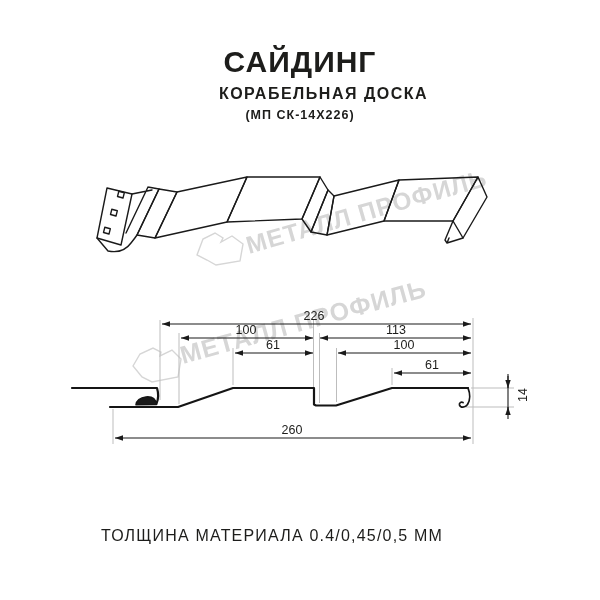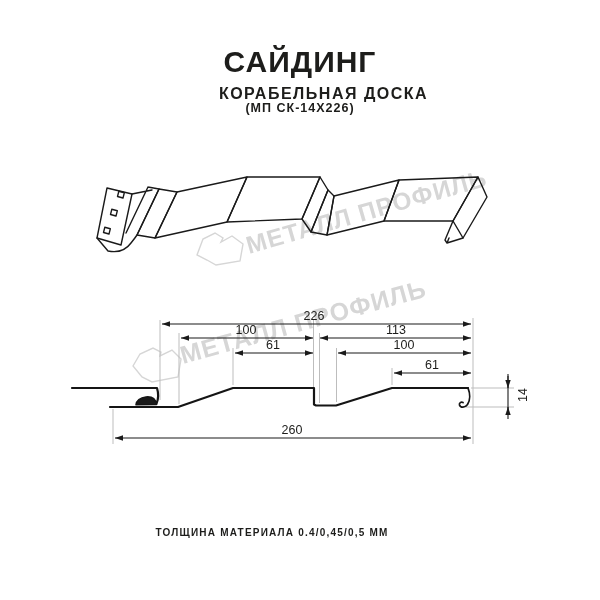--- a/index.html
+++ b/index.html
@@ -1,23 +1,23 @@
 <!DOCTYPE html>
 <html><head>
 <meta charset="utf-8">
 <style>
   html,body{margin:0;padding:0;background:#fff;}
   .page{position:relative;width:600px;height:600px;background:#ffffff;overflow:hidden;
         font-family:"Liberation Sans",sans-serif;color:#1d1d1b;}
   .header{position:absolute;top:47px;left:0;width:600px;text-align:center;}
   .title{font-size:30px;font-weight:800;letter-spacing:1px;line-height:1;}
   .subtitle{margin-top:9px;font-size:16px;font-weight:600;letter-spacing:1.5px;line-height:1;padding-left:47px;}
-  .model{font-size:12.5px;font-weight:600;letter-spacing:1px;line-height:1;}
+  .model{margin-top:7px;font-size:12.5px;font-weight:600;letter-spacing:1px;line-height:1;}
   .footer{position:absolute;top:527px;left:0;width:544px;text-align:center;
-          font-size:10px;font-weight:700;letter-spacing:1.2px;}
+          font-size:16px;font-weight:400;letter-spacing:1.2px;}
   svg.diagram{position:absolute;left:0;top:0;}
   .wm-text{font-family:"Liberation Sans",sans-serif;font-weight:700;fill:#d6d6d6;letter-spacing:1px;}
   .dim-label{font-family:"Liberation Sans",sans-serif;font-size:12.5px;fill:#1d1d1b;}
 </style>
 </head>
 <body>
 
 <div class="page">
 
   <div class="header">

